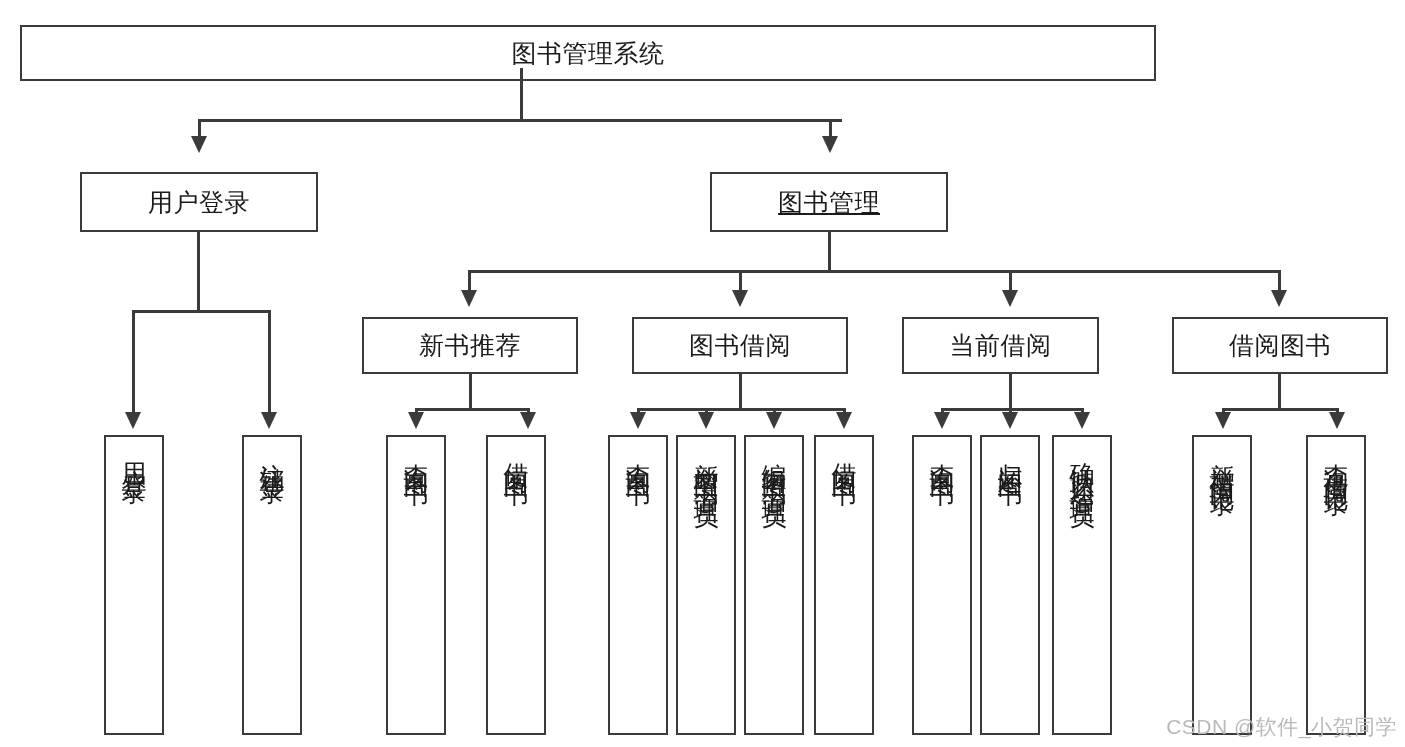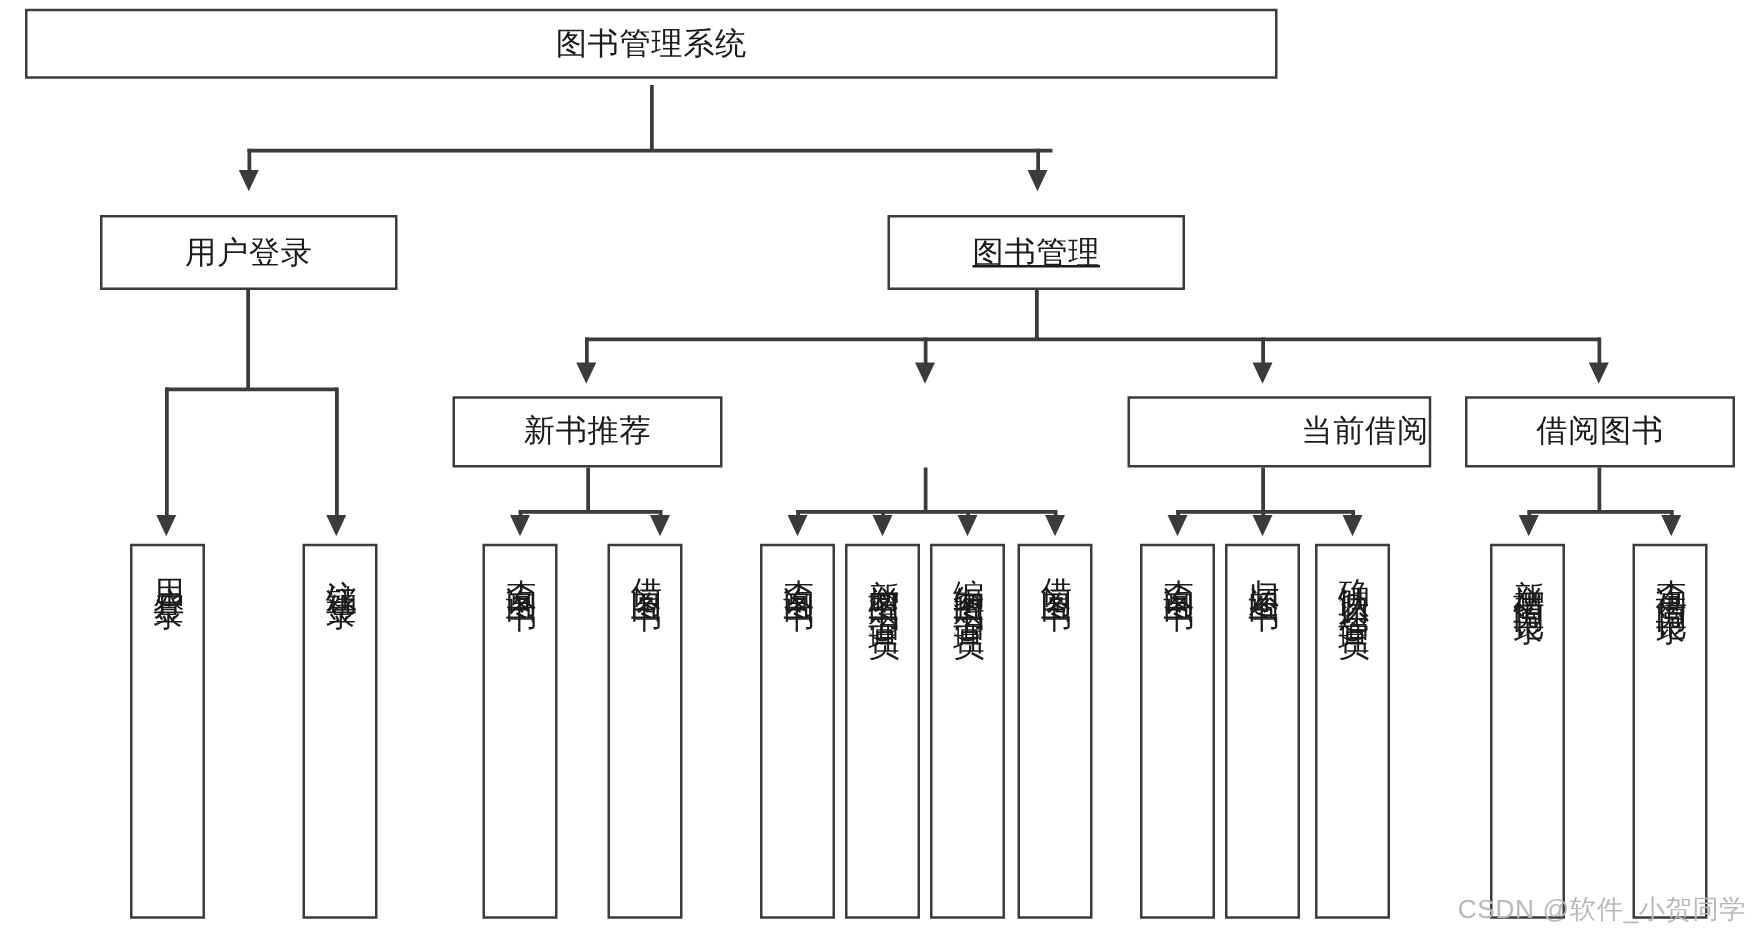--- a/index.html
+++ b/index.html
@@ -76,21 +76,21 @@
     color: #b9b9b9;
     letter-spacing: 0.5px;
     white-space: nowrap;
   }
 </style>
 </head>
 <body>
 
 <div id="canvas">
 
-  <div class="node root horiz" style="left:20px; top:7px; width:1002px; height:56px;">
+  <div class="node root horiz" style="left:20px; top:25px; width:1136px; height:56px;">
     <span class="label">图书管理系统</span>
   </div>
 
   <div class="edge v" style="left:520px; top:68px; width:2.5px; height:52px;"></div>
   <div class="edge h" style="left:198px; top:119px; width:644px; height:2.5px;"></div>
   <div class="edge v" style="left:198px; top:119px; width:2.5px; height:20px;"></div>
   <div class="edge v" style="left:829px; top:119px; width:2.5px; height:20px;"></div>
   <div class="arrow" style="left:191px; top:136px;"></div>
   <div class="arrow" style="left:822px; top:136px;"></div>
 
@@ -116,21 +116,24 @@
   <div class="edge v" style="left:1009px; top:270px; width:2.5px; height:22px;"></div>
   <div class="edge v" style="left:1278px; top:270px; width:2.5px; height:22px;"></div>
   <div class="arrow" style="left:461px; top:290px;"></div>
   <div class="arrow" style="left:732px; top:290px;"></div>
   <div class="arrow" style="left:1002px; top:290px;"></div>
   <div class="arrow" style="left:1271px; top:290px;"></div>
 
   <div class="node horiz" style="left:362px; top:317px; width:216px; height:57px;justify-content:center;">
     <span class="label">新书推荐</span>
   </div>
-  <div class="node horiz" style="left:902px; top:317px; width:243px; height:57px;justify-content:flex-end;">
+  <div class="node horiz" style="left:632px; top:317px; width:216px; height:57px;">
+    <span class="label">图书借阅</span>
+  </div>
+  <div class="node horiz" style="left:902px; top:317px; width:197px; height:57px;">
     <span class="label">当前借阅</span>
   </div>
   <div class="node horiz" style="left:1172px; top:317px; width:216px; height:57px;">
     <span class="label">借阅图书</span>
   </div>
 
   <div class="edge v" style="left:469px; top:374px; width:2.5px; height:36px;"></div>
   <div class="edge h" style="left:415px; top:408px; width:114px; height:2.5px;"></div>
   <div class="edge v" style="left:415px; top:408px; width:2.5px; height:8px;"></div>
   <div class="edge v" style="left:527px; top:408px; width:2.5px; height:8px;"></div>

